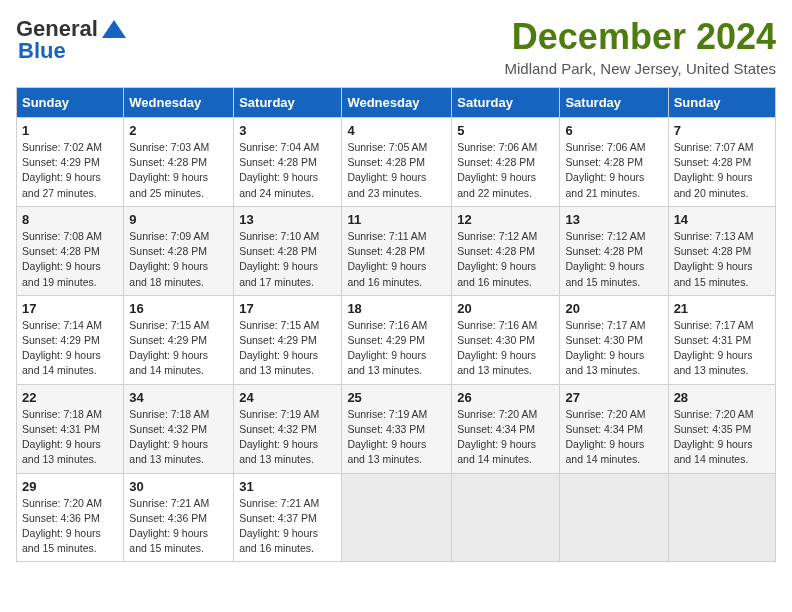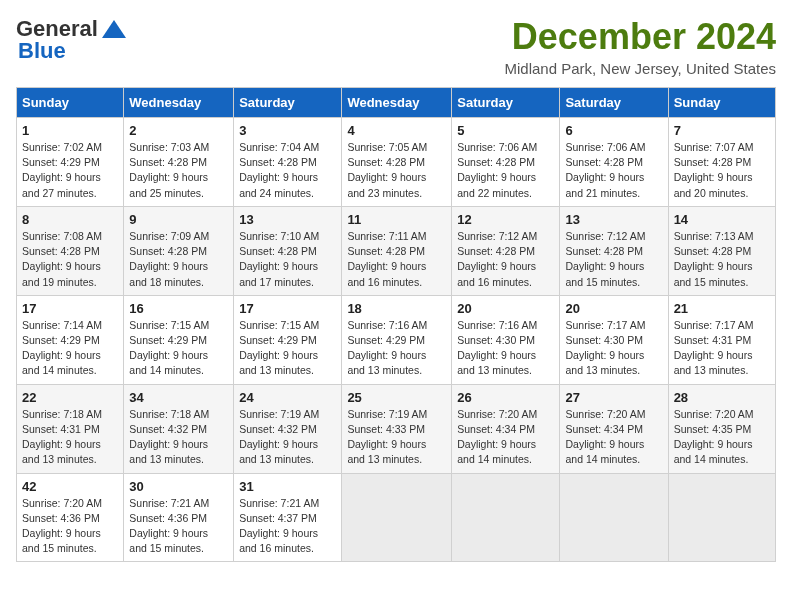--- a/index.html
+++ b/index.html
@@ -228,21 +228,21 @@
           <span class="day-number">27</span>
           <div class="day-info">Sunrise: 7:20 AM<br>Sunset: 4:34 PM<br>Daylight: 9 hours and 14 minutes.</div>
         </td>
         <td>
           <span class="day-number">28</span>
           <div class="day-info">Sunrise: 7:20 AM<br>Sunset: 4:35 PM<br>Daylight: 9 hours and 14 minutes.</div>
         </td>
       </tr>
       <tr>
         <td>
-          <span class="day-number">42</span>
+          <span class="day-number">29</span>
           <div class="day-info">Sunrise: 7:20 AM<br>Sunset: 4:36 PM<br>Daylight: 9 hours and 15 minutes.</div>
         </td>
         <td>
           <span class="day-number">30</span>
           <div class="day-info">Sunrise: 7:21 AM<br>Sunset: 4:36 PM<br>Daylight: 9 hours and 15 minutes.</div>
         </td>
         <td>
           <span class="day-number">31</span>
           <div class="day-info">Sunrise: 7:21 AM<br>Sunset: 4:37 PM<br>Daylight: 9 hours and 16 minutes.</div>
         </td>

